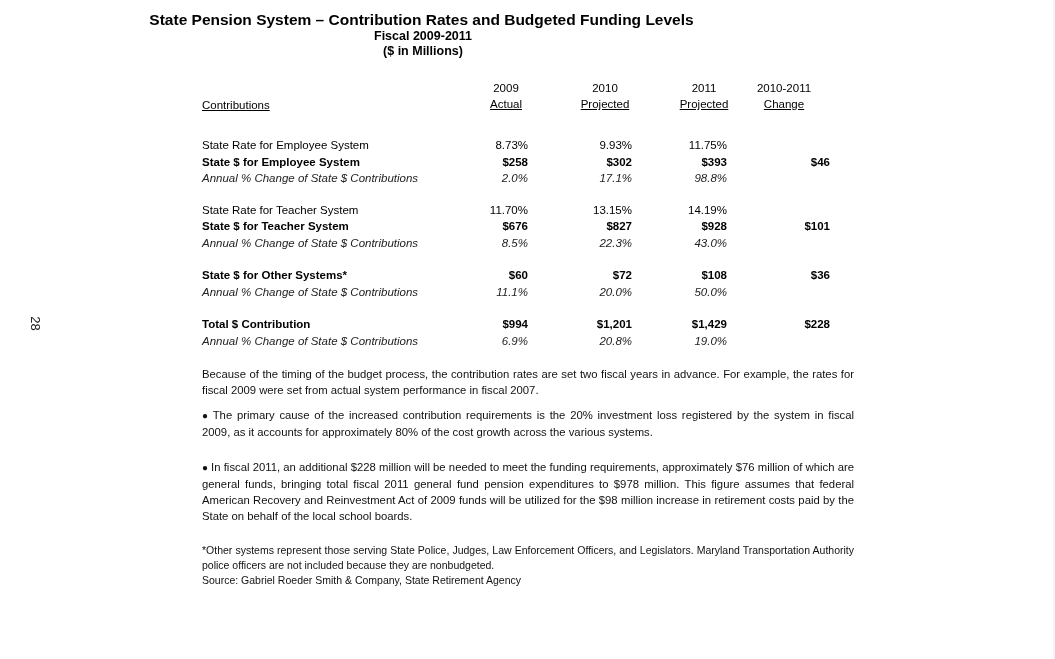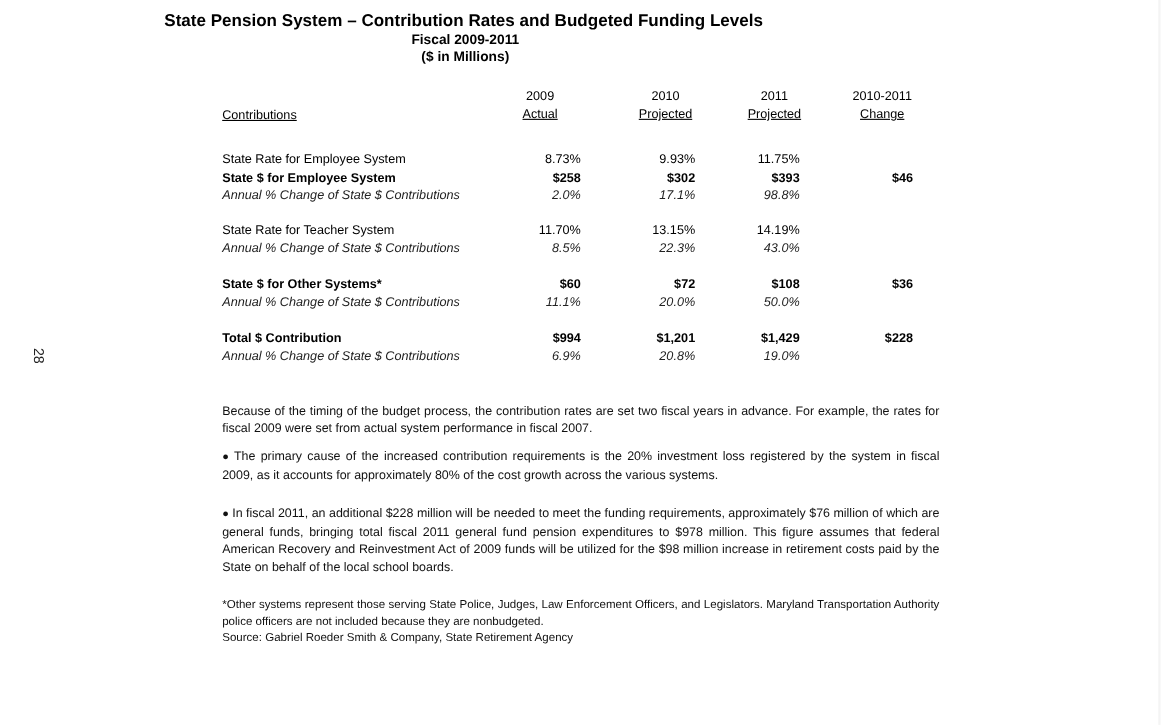--- a/index.html
+++ b/index.html
@@ -30,24 +30,24 @@
   .row .v { position: absolute; text-align: right; width: 80px; white-space: nowrap; }
   .row.bold { font-weight: bold; }
   .row.ital { font-style: italic; color: #222; }
   .gap { height: 15px; }
   .gap2 { height: 16px; }
 
   .c1 { left: 246px; }
   .c2 { left: 350px; }
   .c3 { left: 445px; }
   .c4 { left: 548px; }
-  .h1 { left: 259px; width: 60px; }
+  .h1 { left: 274px; width: 60px; }
   .h2 { left: 363px; width: 80px; }
   .h3 { left: 462px; width: 80px; }
-  .h4 { left: 560px; width: 80px; }
+  .h4 { left: 542px; width: 80px; }
 
   .notes { position: absolute; left: 202px; top: 366px; width: 652px; font-size: 11.3px; line-height: 16px; color: #111; }
   .notes p { margin: 0; text-align: justify; }
   .notes .p1 { margin-bottom: 9px; }
   .notes .p2 { margin-bottom: 19px; }
   .notes .p3 { margin-bottom: 9px; }
   .notes .p4 { margin-bottom: 19px; }
   .footnote { font-size: 10.5px; line-height: 15px; margin-bottom: 15px; text-align: justify; }
   .source { font-size: 10.5px; line-height: 15px; }
   .bullet { font-size: 10px; margin-right: 3px; }
@@ -116,20 +116,27 @@
   <div class="gap"></div>
 
   <div>
     <div class="row">
       <span class="lbl">State Rate for Teacher System</span>
       <span class="v c1">11.70%</span>
       <span class="v c2">13.15%</span>
       <span class="v c3">14.19%</span>
       <span class="v c4"></span>
     </div>
+    <div class="row bold">
+      <span class="lbl">State $ for Teacher System</span>
+      <span class="v c1">$676</span>
+      <span class="v c2">$827</span>
+      <span class="v c3">$928</span>
+      <span class="v c4">$101</span>
+    </div>
     <div class="row ital">
       <span class="lbl">Annual % Change of State $ Contributions</span>
       <span class="v c1">8.5%</span>
       <span class="v c2">22.3%</span>
       <span class="v c3">43.0%</span>
       <span class="v c4"></span>
     </div>
   </div>
 
   <div class="gap2"></div>

